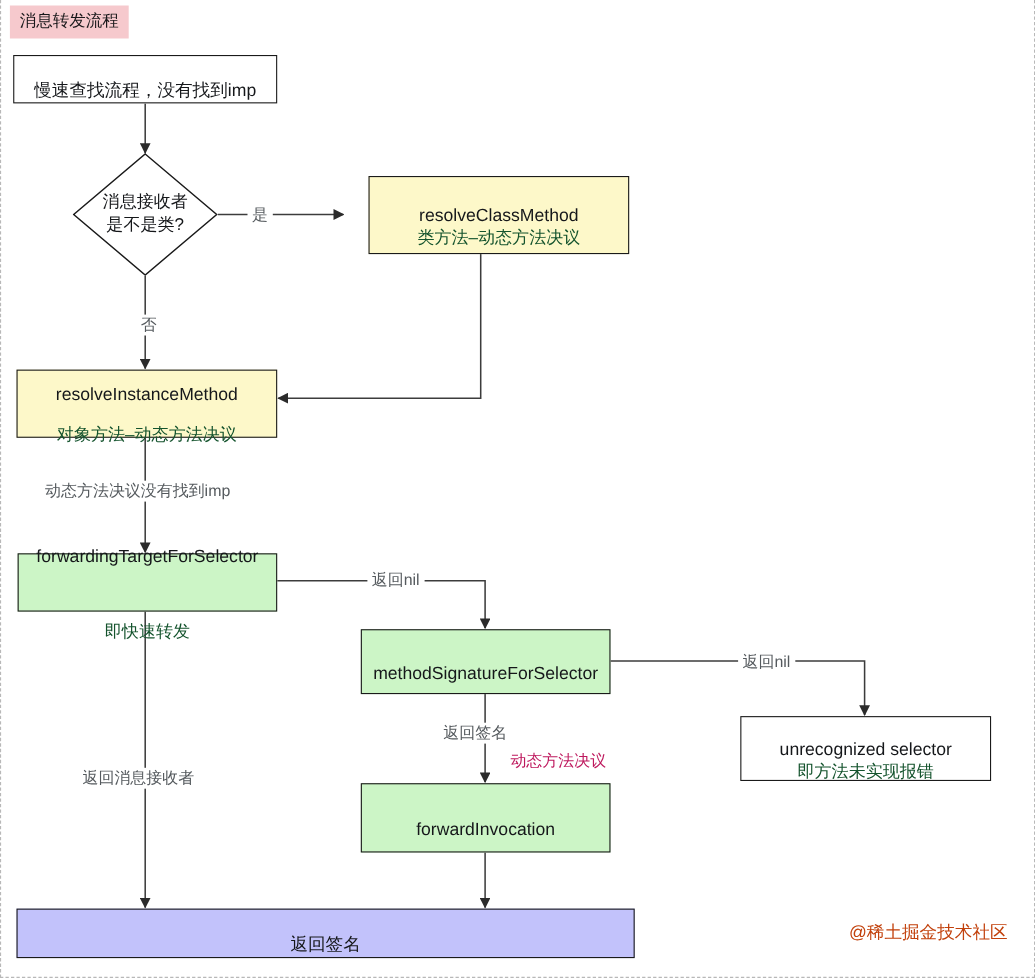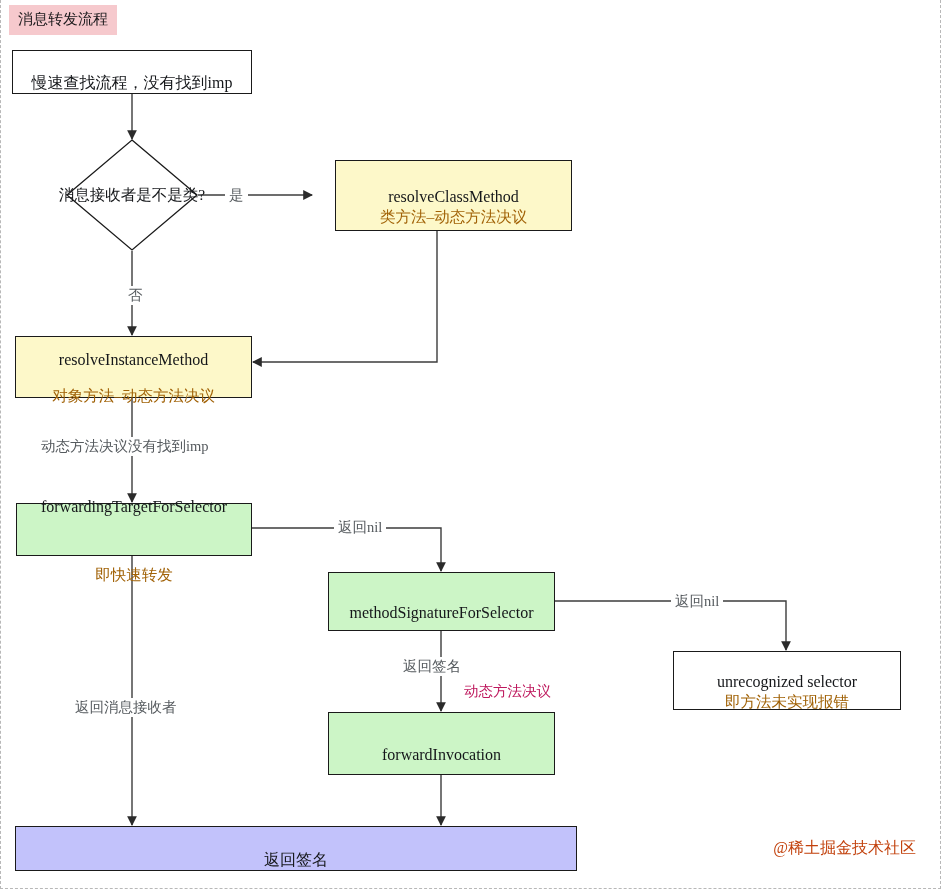--- a/index.html
+++ b/index.html
@@ -13,21 +13,20 @@
   #canvas {
     position: relative;
     width: 941px;
     height: 889px;
     background: #ffffff;
     overflow: hidden;
     border-left: 1px dashed #b8b8b8;
     border-bottom: 1px dashed #b8b8b8;
     border-right: 1px dashed #b8b8b8;
     box-sizing: border-box;
-    font-family: Liberation Serif, serif;
   }
   #edges {
     position: absolute;
     left: 0;
     top: 0;
     width: 941px;
     height: 889px;
     pointer-events: none;
   }
   .node {
@@ -44,21 +43,21 @@
     z-index: 2;
   }
   .node .l1 {
     font-size: 16px;
     color: #15171a;
     white-space: nowrap;
     margin-top: 22px;
   }
   .node .l2 {
     font-size: 15.5px;
-    color: #a16207;
+    color: #14532d;
     white-space: nowrap;
   }
   .n-plain  { background: #ffffff; }
   .n-yellow { background: #fdf8c9; }
   .n-green  { background: #ccf5c6; gap: 48px; }
   .n-purple { background: #c2c2fb; }
 
   .diamond-wrap {
     position: absolute;
     z-index: 2;
@@ -66,21 +65,21 @@
   .diamond-shape {
     position: absolute;
     left: 0; top: 0;
     width: 100%; height: 100%;
   }
   .diamond-label {
     position: absolute;
     left: 0; top: 0;
     width: 100%; height: 100%;
     display: flex;
-    flex-direction: row;
+    flex-direction: column;
     align-items: center;
     justify-content: center;
     text-align: center;
     font-size: 15.5px;
     color: #15171a;
     line-height: 1.35;
     white-space: nowrap;
   }
 
   .edge-label {

